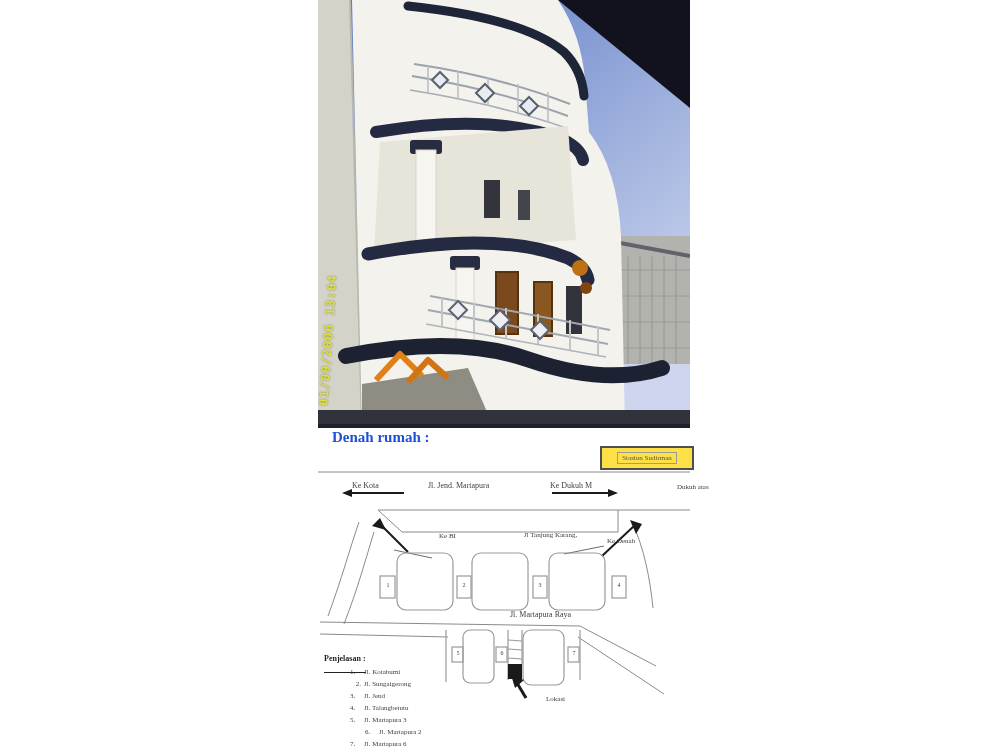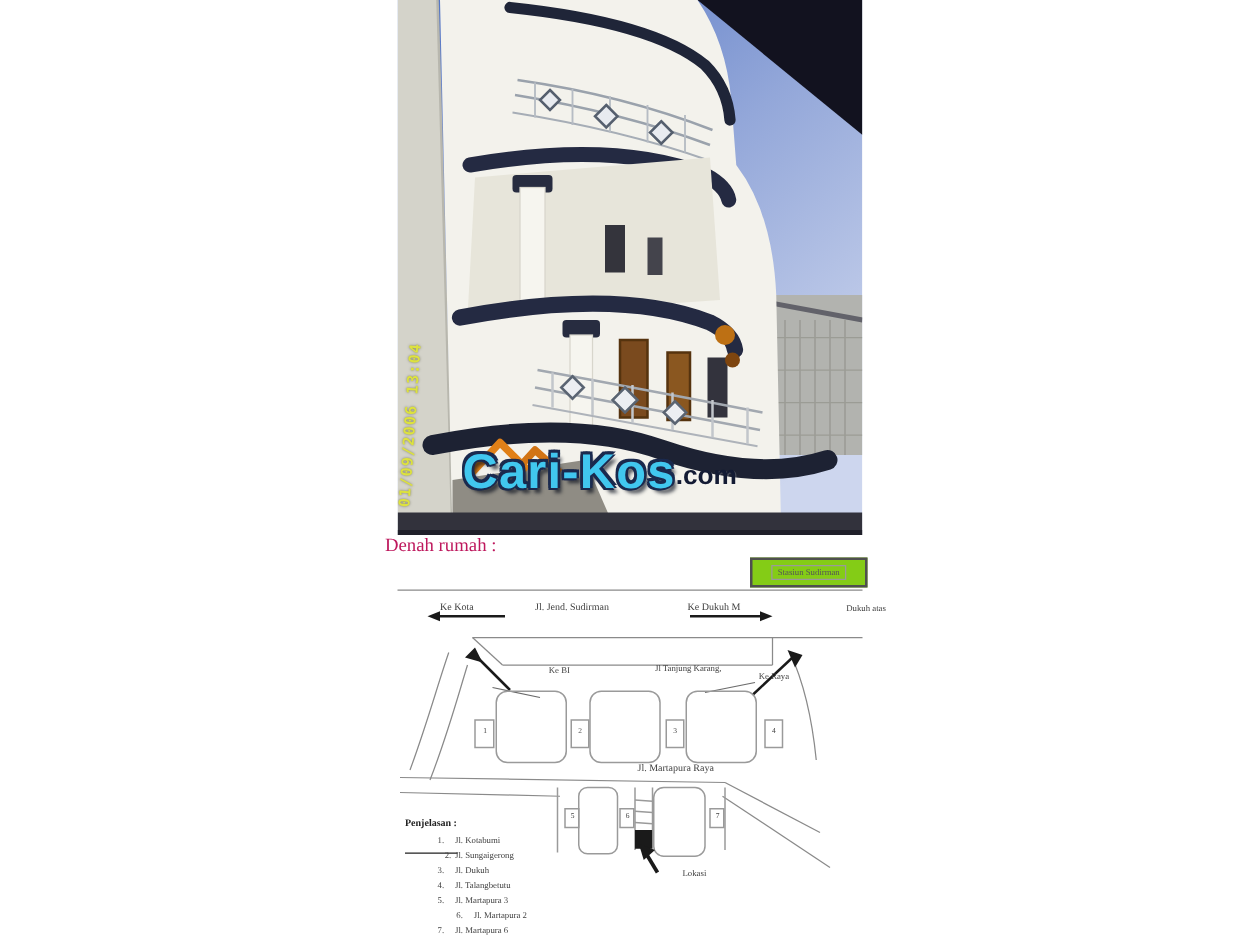--- a/index.html
+++ b/index.html
@@ -21,30 +21,30 @@
               color:#41c7ef;letter-spacing:1px;
               text-shadow:-2px 0 0 #1b2a4e,2px 0 0 #1b2a4e,0 -2px 0 #1b2a4e,0 2px 0 #1b2a4e,
                           -2px -2px 0 #1b2a4e,2px -2px 0 #1b2a4e,-2px 2px 0 #1b2a4e,
                           3px 4px 3px rgba(5,10,25,.65);}
   .logo-suffix{font-family:"Liberation Sans", sans-serif;font-weight:bold;font-size:21px;
                color:#131b34;display:inline-block;transform:translateY(-3px);
                text-shadow:1px 1px 0 rgba(255,255,255,.2);}
   .roofs{position:absolute;right:14px;top:-12px;}
 
   
-  .heading{position:absolute;left:308px;top:429px;font-size:15px;font-weight:normal;color:#be185d;}
+  .heading{position:absolute;left:332px;top:429px;font-size:15px;font-weight:bold;color:#1d4ed8;}
   .station-box{position:absolute;left:600px;top:446px;width:90px;height:20px;
-               border:2px solid #4f4f4f;background:#84cc16;display:flex;align-items:center;justify-content:center;}
+               border:2px solid #4f4f4f;background:#fde047;display:flex;align-items:center;justify-content:center;}
   .station-inner{border:1px solid #9a9a9a;padding:1px 4px;font-size:7px;color:#555;white-space:nowrap;}
   .map{position:absolute;left:312px;top:468px;width:392px;height:282px;filter:blur(0.3px);}
   .map-label{position:absolute;color:#3f3f3f;white-space:nowrap;}
   .lbl-8{font-size:8px;} .lbl-7{font-size:7px;margin-left:40px;}
   .blk-num{position:absolute;width:10px;text-align:center;font-size:6px;color:#444;}
   .legend-title{position:absolute;left:324px;top:654px;font-size:8px;font-weight:bold;color:#222;
-                border-bottom:1px solid #222;padding-bottom:19px;}
+                border-bottom:1px solid #222;padding-bottom:9px;}
   .leg-row{position:absolute;left:350px;font-size:7px;color:#3f3f3f;white-space:nowrap;}
   .leg-num{display:inline-block;width:11px;}
   .leg-name{margin-left:3px;}
 </style>
 </head>
 <body>
 
 <div class="page">
 
   <div class="photo">
@@ -151,23 +151,20 @@
       </g>
     </svg>
 
     <div class="timestamp">01/09/2006 13:04</div>
 
     <div class="logo">
       <svg class="roofs" width="90" height="42" viewBox="0 0 90 42">
         <path d="M6,34 L30,8 L52,30" stroke="#e08018" stroke-width="6" fill="none" stroke-linejoin="round"></path>
         <path d="M38,36 L58,14 L78,32" stroke="#d27414" stroke-width="6" fill="none" stroke-linejoin="round"></path>
       </svg>
-      <div class="logo-row">
-        <span class="logo-brand">Cari-Kos</span><span class="logo-suffix">.com</span>
-      </div>
     </div>
   </div>
 
   <div class="heading">Denah rumah :</div>
 
   <div class="station-box">
     <div class="station-inner">Stasiun Sudirman</div>
   </div>
 
   <svg class="map" width="392" height="282" viewBox="0 0 392 282">
@@ -239,46 +236,46 @@
     <g>
       <rect x="196" y="196" width="14" height="15" fill="#1a1a1a"></rect>
     </g>
     <g>
       <line x1="214" y1="230" x2="205" y2="215" stroke="#1a1a1a" stroke-width="3"></line>
       <polygon points="199,207 212,212 203,220" fill="#1a1a1a"></polygon>
     </g>
   </svg>
 
   <span class="map-label lbl-8" style="left:352px;top:481px;">Ke Kota</span>
-  <span class="map-label lbl-8" style="left:428px;top:481px;">Jl. Jend. Sudirman</span>
+  <span class="map-label lbl-8" style="left:428px;top:481px;">Jl. Jend. Martapura</span>
   <span class="map-label lbl-8" style="left:550px;top:481px;">Ke Dukuh M</span>
   <span class="map-label lbl-7" style="left:637px;top:483px;">Dukuh atas</span>
   <span class="map-label lbl-7" style="left:399px;top:532px;">Ke BI</span>
   <span class="map-label lbl-7" style="left:484px;top:531px;">Jl Tanjung Karang,</span>
-  <span class="map-label lbl-7" style="left:567px;top:537px;">Ke Raya</span>
+  <span class="map-label lbl-7" style="left:567px;top:537px;">Ke Denah</span>
   <span class="map-label lbl-8" style="left:463px;top:610px;margin-left:47px;">Jl. Martapura Raya</span>
   <span class="map-label lbl-7" style="left:506px;top:695px;">Lokasi</span>
 
   <span class="blk-num" style="left:383px;top:582px;">1</span>
   <span class="blk-num" style="left:459px;top:582px;">2</span>
   <span class="blk-num" style="left:535px;top:582px;">3</span>
   <span class="blk-num" style="left:614px;top:582px;">4</span>
   <span class="blk-num" style="left:453px;top:650px;">5</span>
   <span class="blk-num" style="left:497px;top:650px;">6</span>
   <span class="blk-num" style="left:569px;top:650px;">7</span>
 
   <div class="legend-title">Penjelasan :</div>
   <div class="leg-row" style="top:668px;">
     <span class="leg-num">1.</span><span class="leg-name">Jl. Kotabumi</span>
   </div>
   <div class="leg-row" style="top:680px;text-align:right;">
     <span class="leg-num">2.</span><span class="leg-name">Jl. Sungaigerong</span>
   </div>
   <div class="leg-row" style="top:692px;">
-    <span class="leg-num">3.</span><span class="leg-name">Jl. Dukuh</span>
+    <span class="leg-num">3.</span><span class="leg-name">Jl. Jend</span>
   </div>
   <div class="leg-row" style="top:704px;">
     <span class="leg-num">4.</span><span class="leg-name">Jl. Talangbetutu</span>
   </div>
   <div class="leg-row" style="top:716px;">
     <span class="leg-num">5.</span><span class="leg-name">Jl. Martapura 3</span>
   </div>
   <div class="leg-row" style="top:728px;margin-left:15px;">
     <span class="leg-num">6.</span><span class="leg-name">Jl. Martapura 2</span>
   </div>

